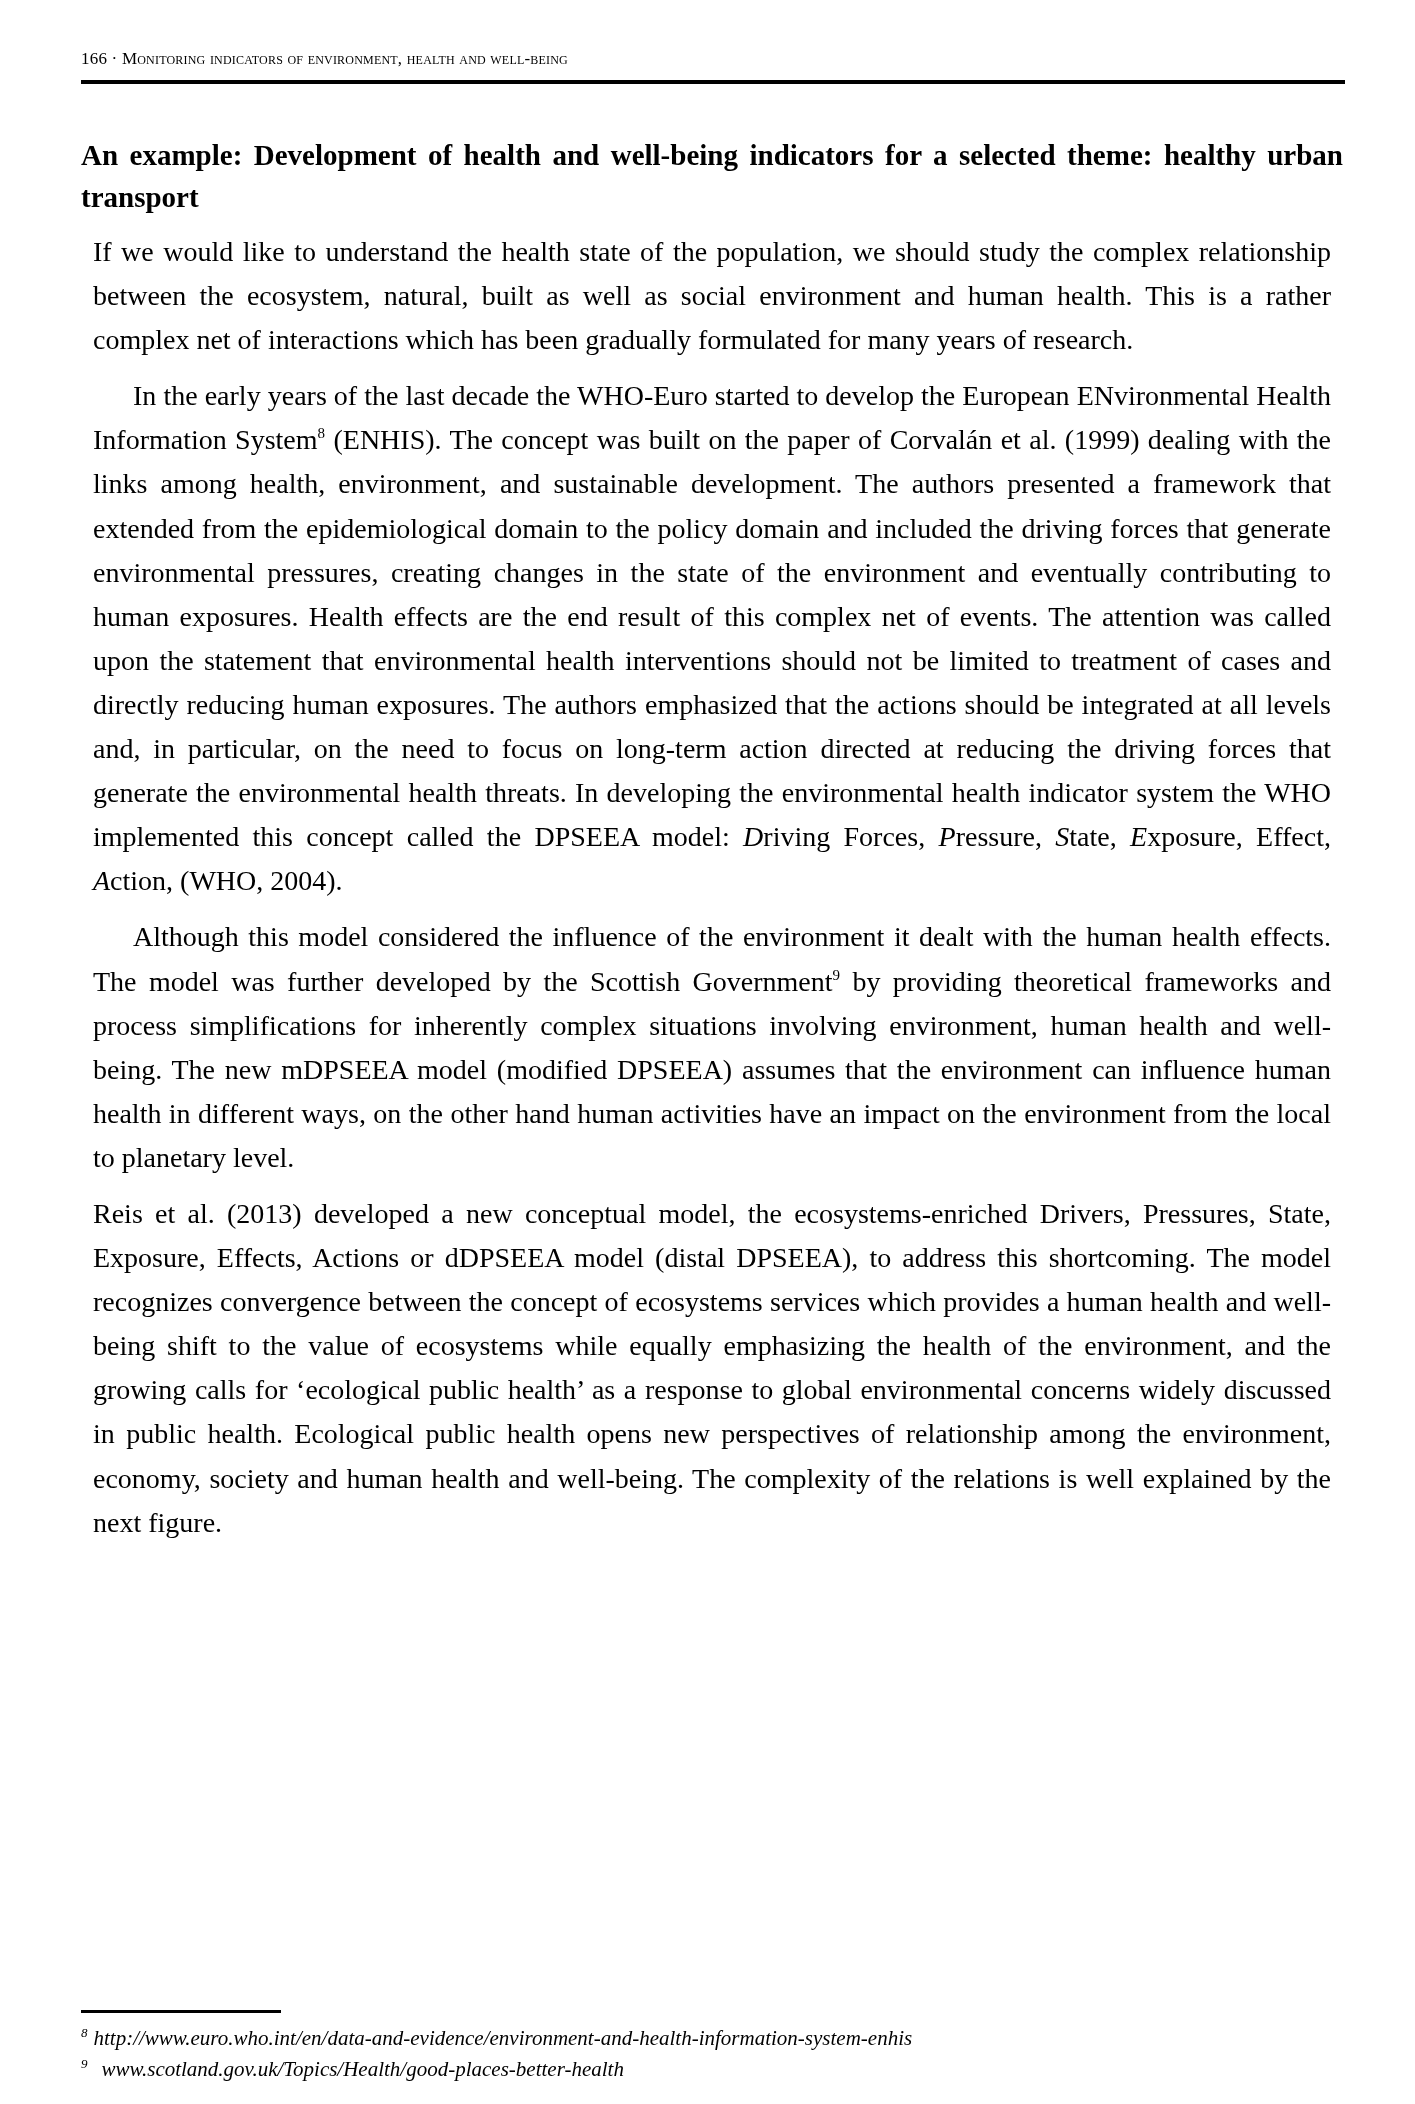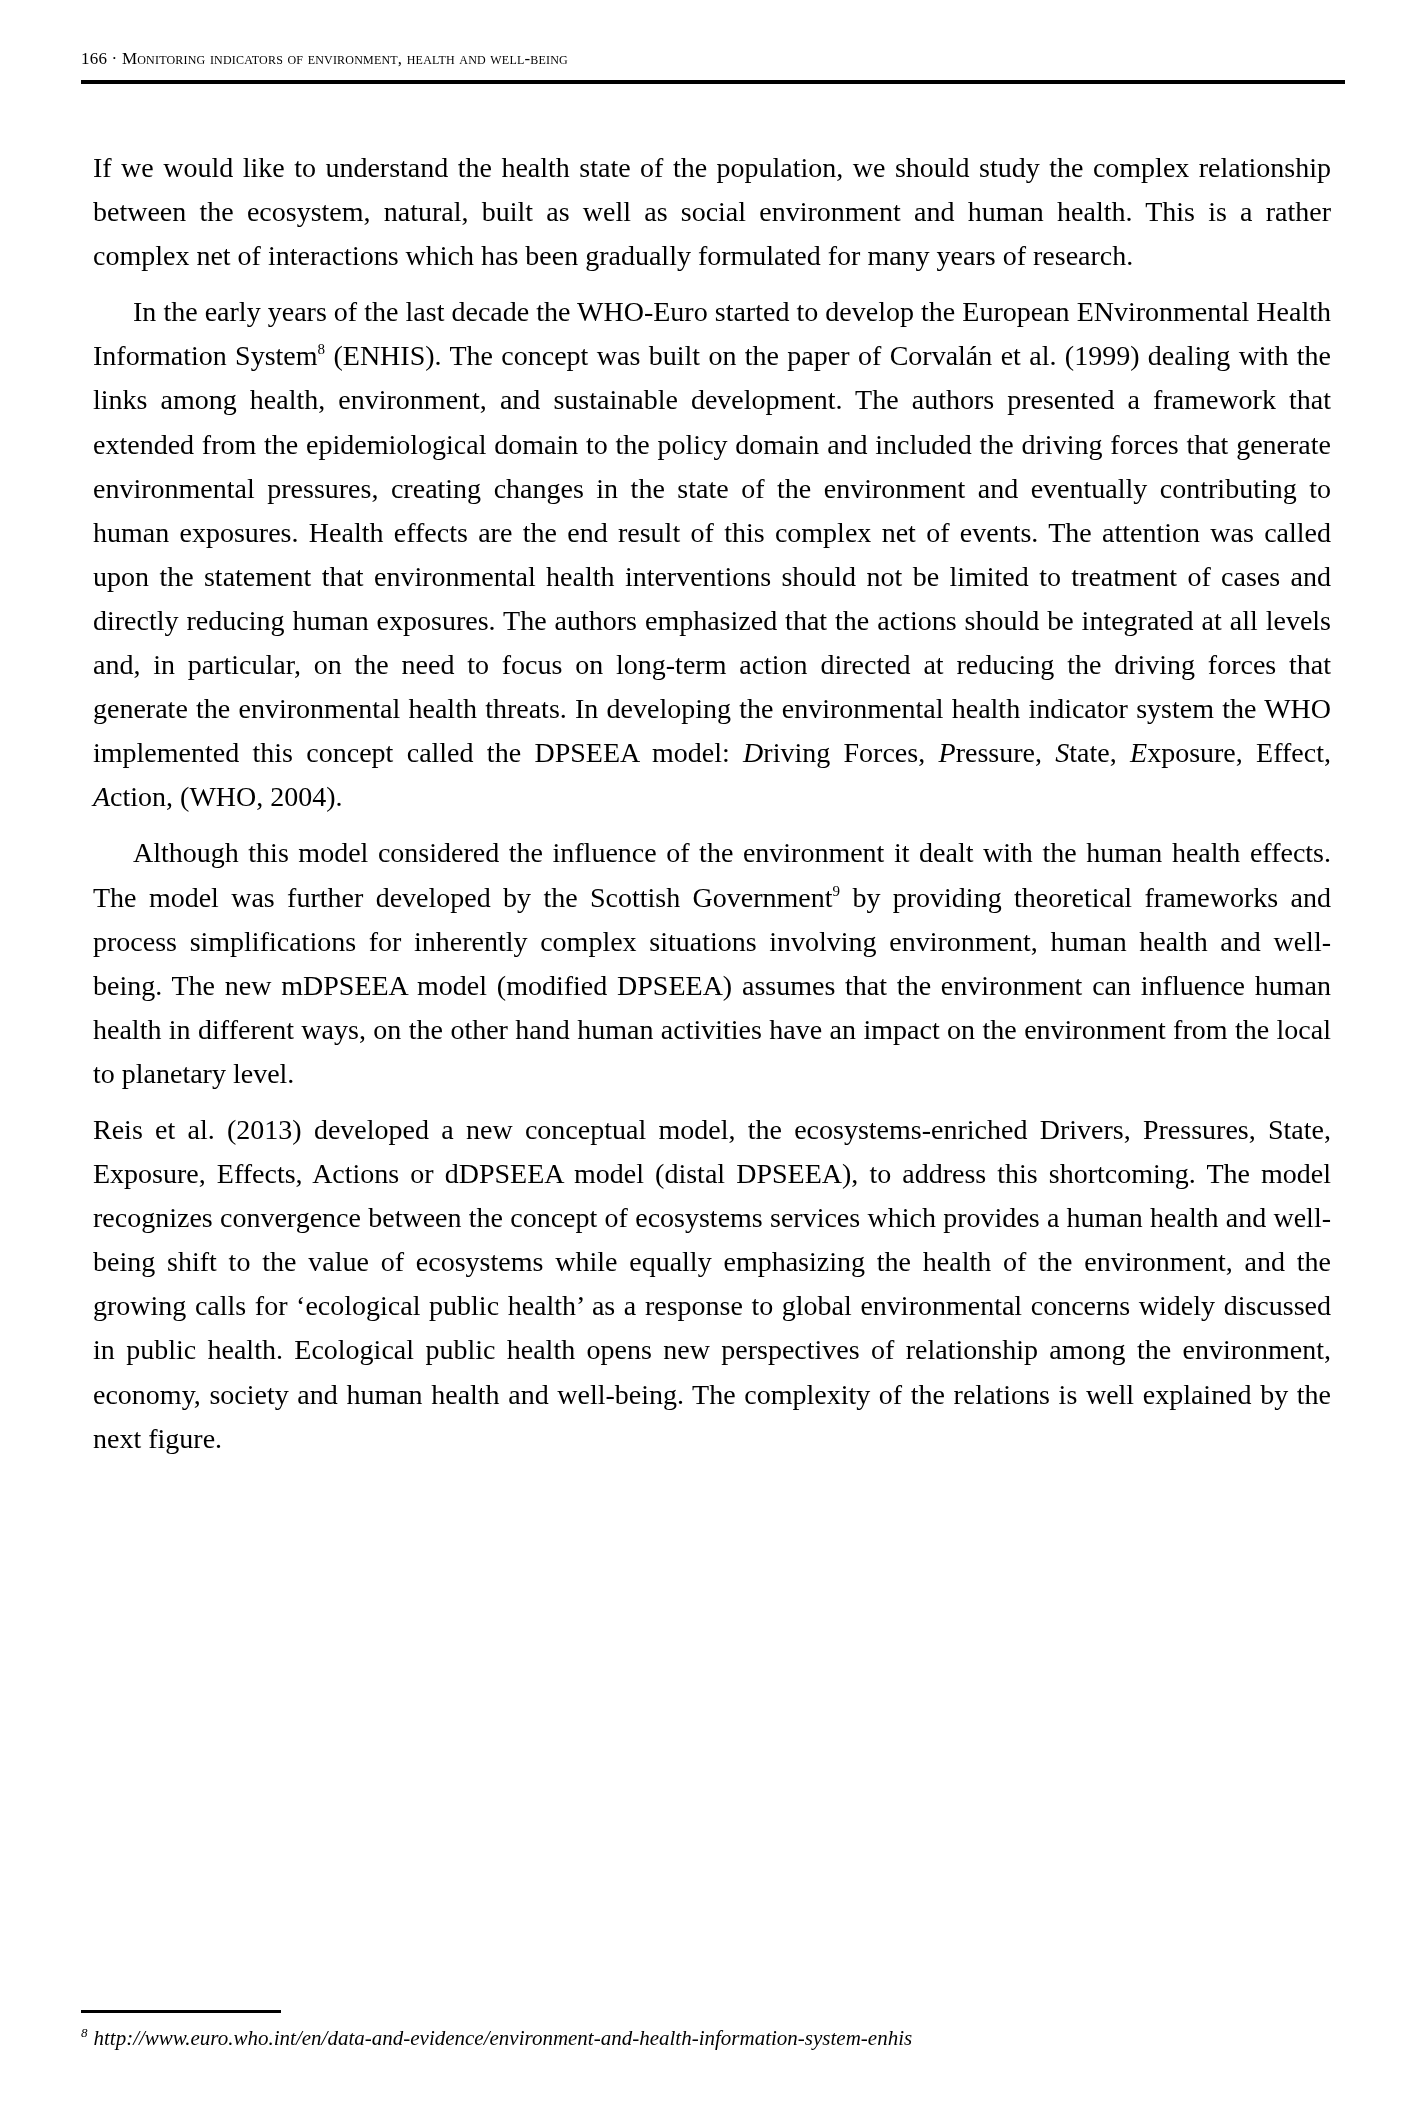--- a/index.html
+++ b/index.html
@@ -42,28 +42,32 @@
 <body>
 
 <div class="running-head">
   <span>166</span>
   <span>·</span>
   <span>Monitoring indicators of environment, health and well-being</span>
 </div>
 <div class="head-rule"></div>
 
 <div class="content">
+  <h2 class="section-title">An example: Development of health and well-being indicators for a selected theme: healthy urban transport</h2>
 
   <p class="body">If we would like to understand the health state of the population, we should study the complex relationship between the ecosystem, natural, built as well as social environment and human health. This is a rather complex net of interactions which has been gradually formulated for many years of research.</p>
 
   <p class="body indent"><span>In the early years of the last decade the WHO-Euro started to develop the European ENvironmental Health Information System</span><sup>8</sup><span> (ENHIS). The concept was built on the paper of Corvalán et al. (1999) dealing with the links among health, environment, and sustainable development. The authors presented a framework that extended from the epidemiological domain to the policy domain and included the driving forces that generate environmental pressures, creating changes in the state of the environment and eventually contributing to human exposures. Health effects are the end result of this complex net of events. The attention was called upon the statement that environmental health interventions should not be limited to treatment of cases and directly reducing human exposures. The authors emphasized that the actions should be integrated at all levels and, in particular, on the need to focus on long-term action directed at reducing the driving forces that generate the environmental health threats. In developing the environmental health indicator system the WHO implemented this concept called the DPSEEA model: </span><i>D</i><span>riving Forces, </span><i>P</i><span>ressure, </span><i>S</i><span>tate, </span><i>E</i><span>xposure, Effect, </span><i>A</i><span>ction, (WHO, 2004).</span></p>
 
   <p class="body indent"><span>Although this model considered the influence of the environment it dealt with the human health effects. The model was further developed by the Scottish Government</span><sup>9</sup><span> by providing theoretical frameworks and process simplifications for inherently complex situations involving environment, human health and well-being. The new mDPSEEA model (modified DPSEEA) assumes that the environment can influence human health in different ways, on the other hand human activities have an impact on the environment from the local to planetary level.</span></p>
 
   <p class="body">Reis et al. (2013) developed a new conceptual model, the ecosystems-enriched Drivers, Pressures, State, Exposure, Effects, Actions or dDPSEEA model (distal DPSEEA), to address this shortcoming. The model recognizes convergence between the concept of ecosystems services which provides a human health and well-being shift to the value of ecosystems while equally emphasizing the health of the environment, and the growing calls for ‘ecological public health’ as a response to global environmental concerns widely discussed in public health. Ecological public health opens new perspectives of relationship among the environment, economy, society and human health and well-being. The complexity of the relations is well explained by the next figure.</p>
 </div>
 
 <div class="footnote-rule"></div>
 <div class="footnotes">
   <div class="fn">
     <span class="fn-mark">8</span><span>http://www.euro.who.int/en/data-and-evidence/environment-and-health-information-system-enhis</span>
   </div>
+  <div class="fn">
+    <span class="fn-mark wide">9</span><span>www.scotland.gov.uk/Topics/Health/good-places-better-health</span>
+  </div>
 </div>
 
 </body></html>

